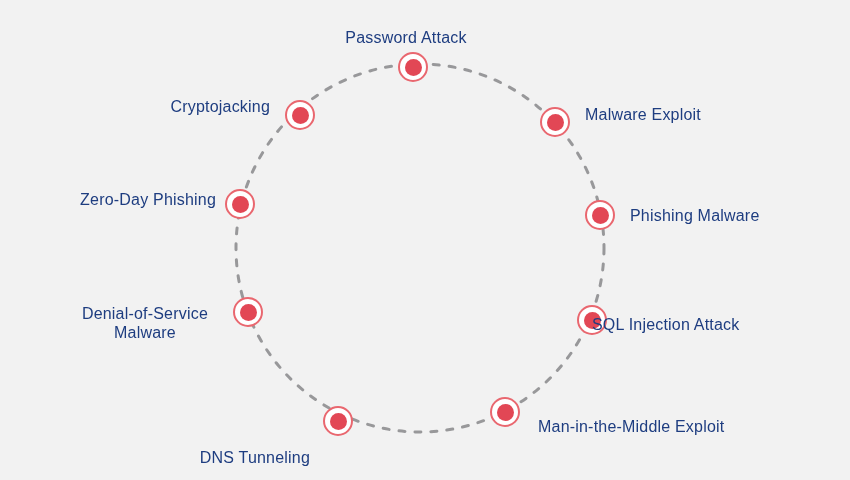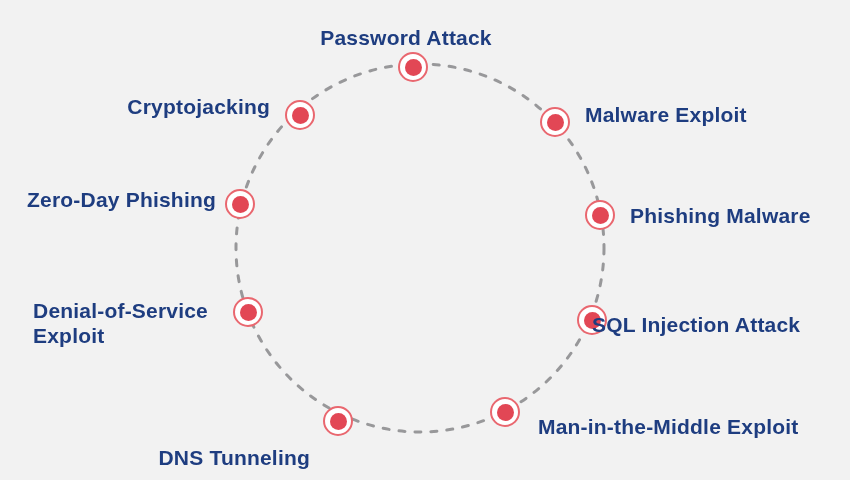--- a/index.html
+++ b/index.html
@@ -35,34 +35,34 @@
   }
   .dot-inner{
     width:17px;height:17px;
     border-radius:50%;
     background:var(--dot-fill);
     display:block;
   }
   .label{
     position:absolute;
     color:var(--label-text);
-    font-size:21px;
-    font-weight:bold;
+    font-size:16px;
+    font-weight:normal;
     letter-spacing:.2px;
     white-space:nowrap;
     transform:translateY(-50%);
     z-index:3;
     line-height:1.18;
   }
   .label-center{
     transform:translate(-50%,-50%);
     text-align:center;
   }
   .label-right{
-    text-align:left;
+    text-align:center;
   }
   .label-wrap{
     white-space:pre-line;
   }
 </style>
 </head>
 <body>
 
 <div class="canvas">
 
@@ -104,19 +104,19 @@
 
   <div class="label" style="left:630px;top:216px">Phishing Malware</div>
 
   <div class="label" style="left:592px;top:325px">SQL Injection Attack</div>
 
   <div class="label" style="left:538px;top:427px">Man-in-the-Middle Exploit</div>
 
   <div class="label label-right" style="right:540px;top:458px">DNS Tunneling</div>
 
   <div class="label label-right label-wrap" style="right:642px;top:324px">Denial-of-Service
-Exploit</div>
+Malware</div>
 
   <div class="label label-right" style="right:634px;top:200px">Zero-Day Phishing</div>
 
   <div class="label label-right" style="right:580px;top:107px">Cryptojacking</div>
 
 </div>
 
 </body></html>

